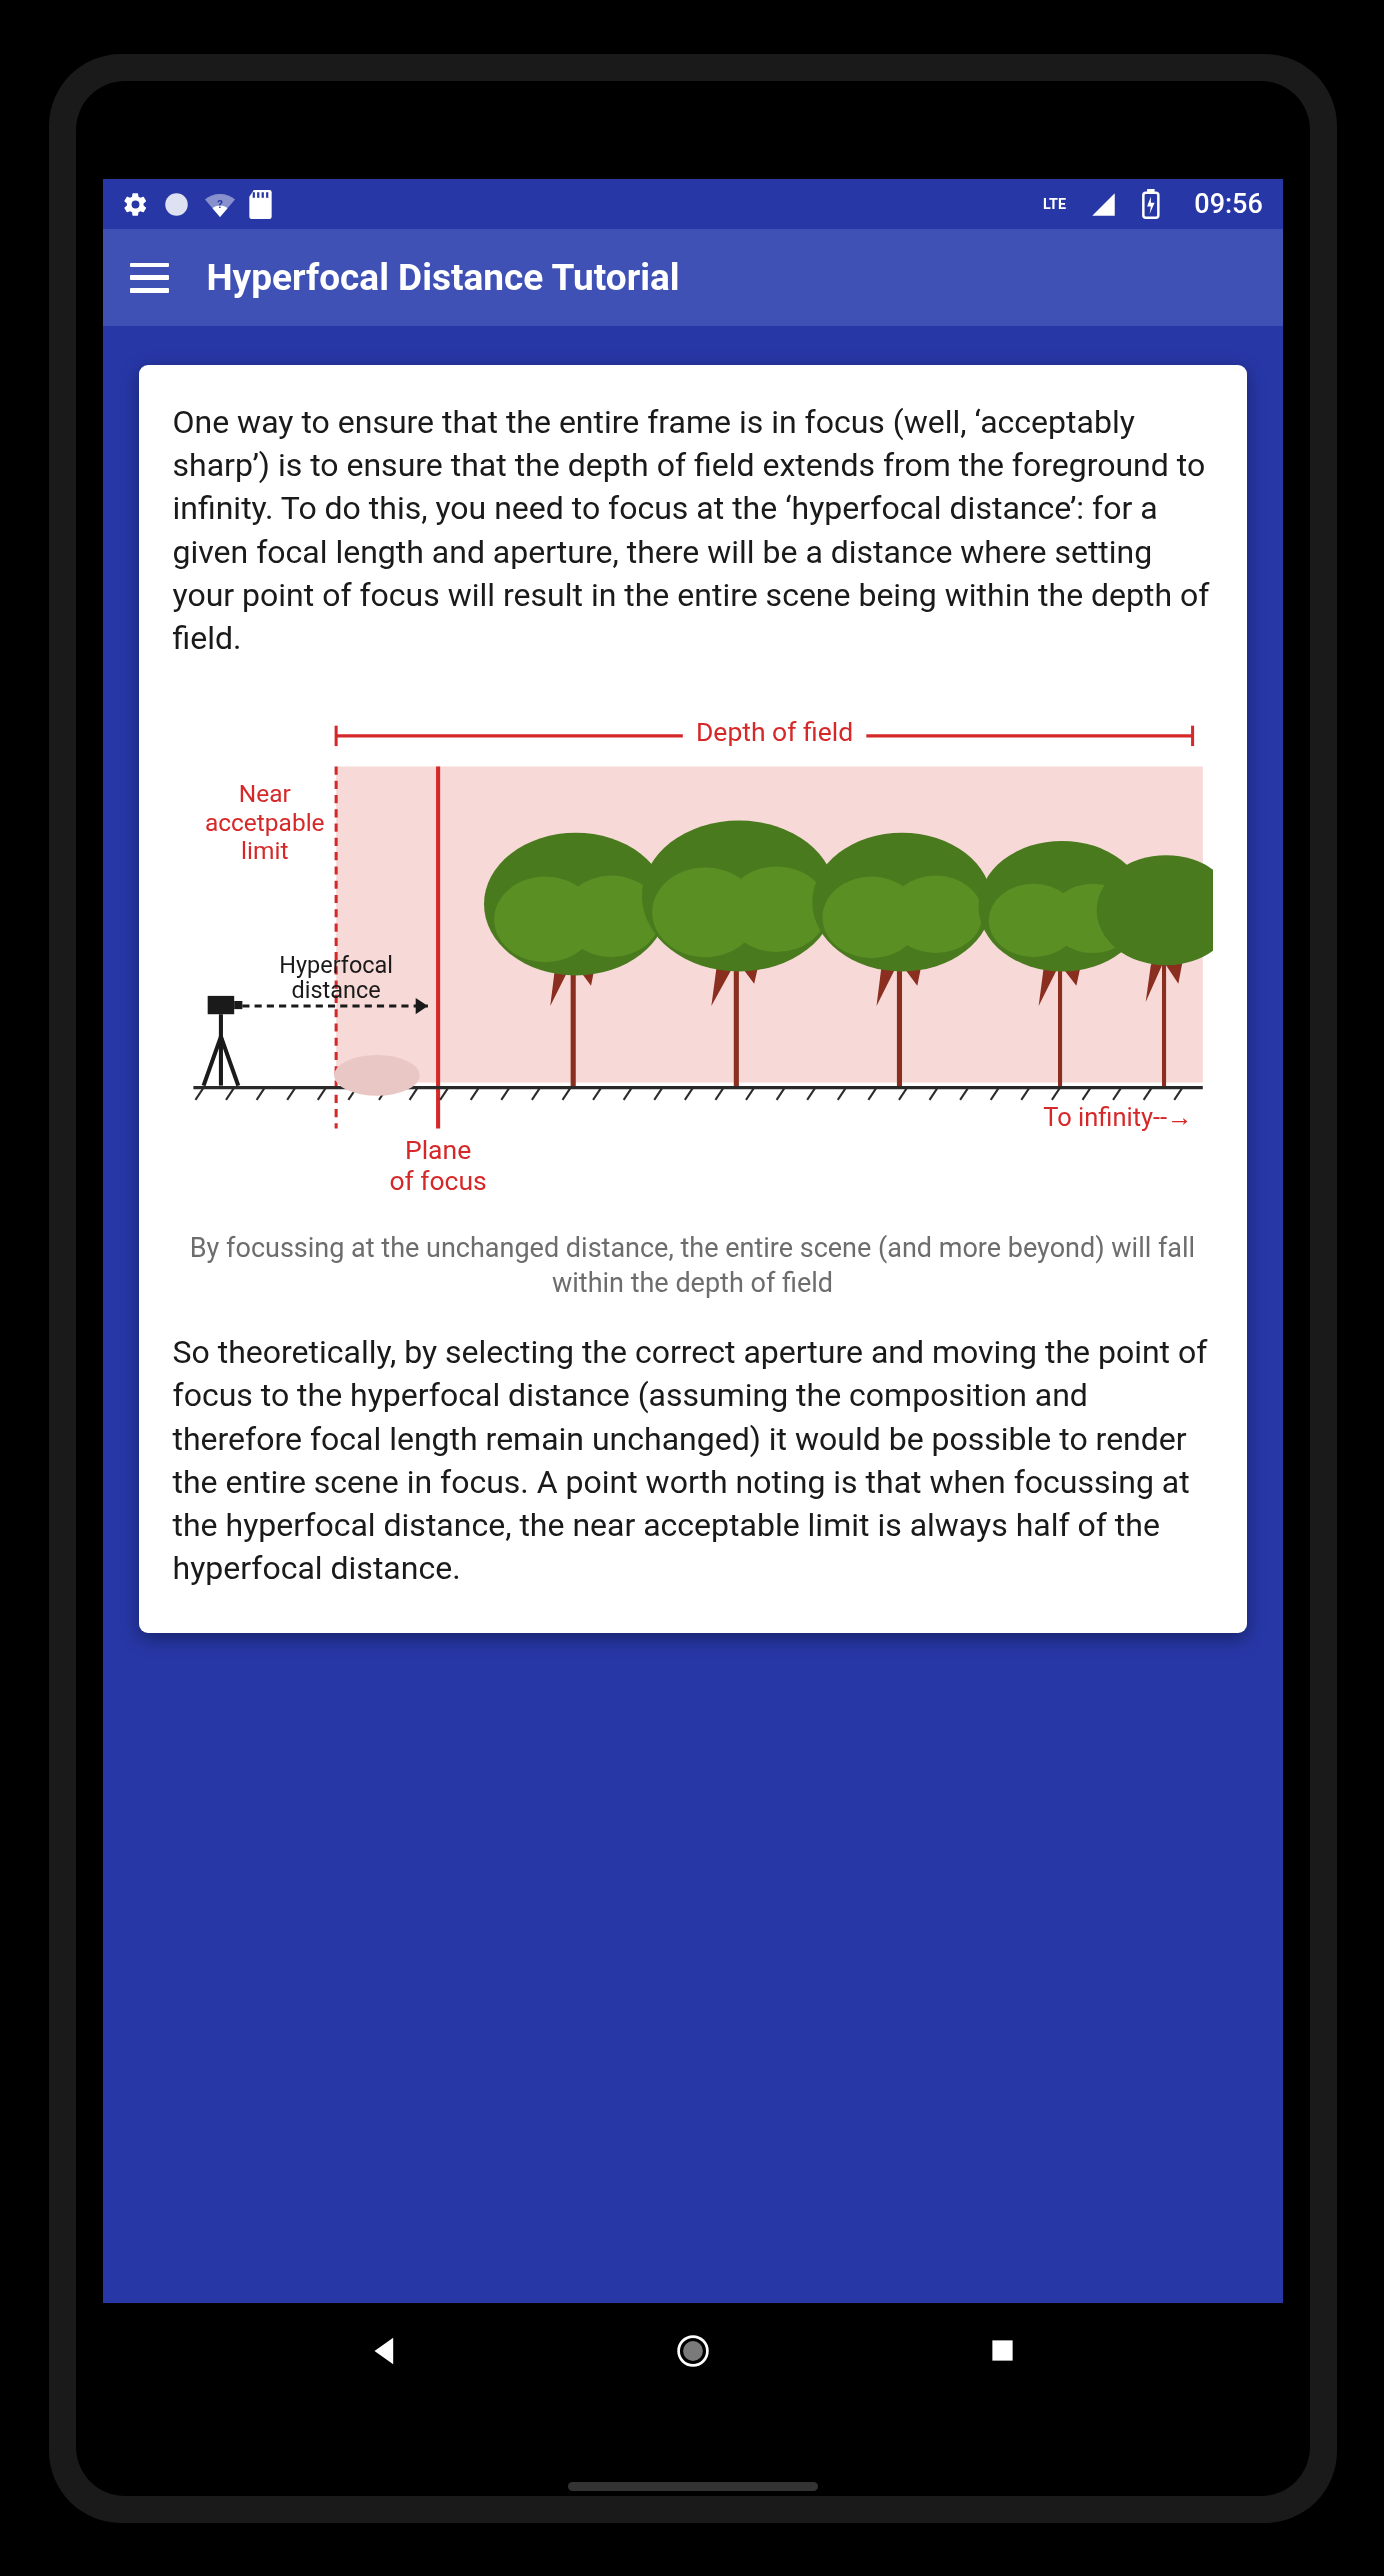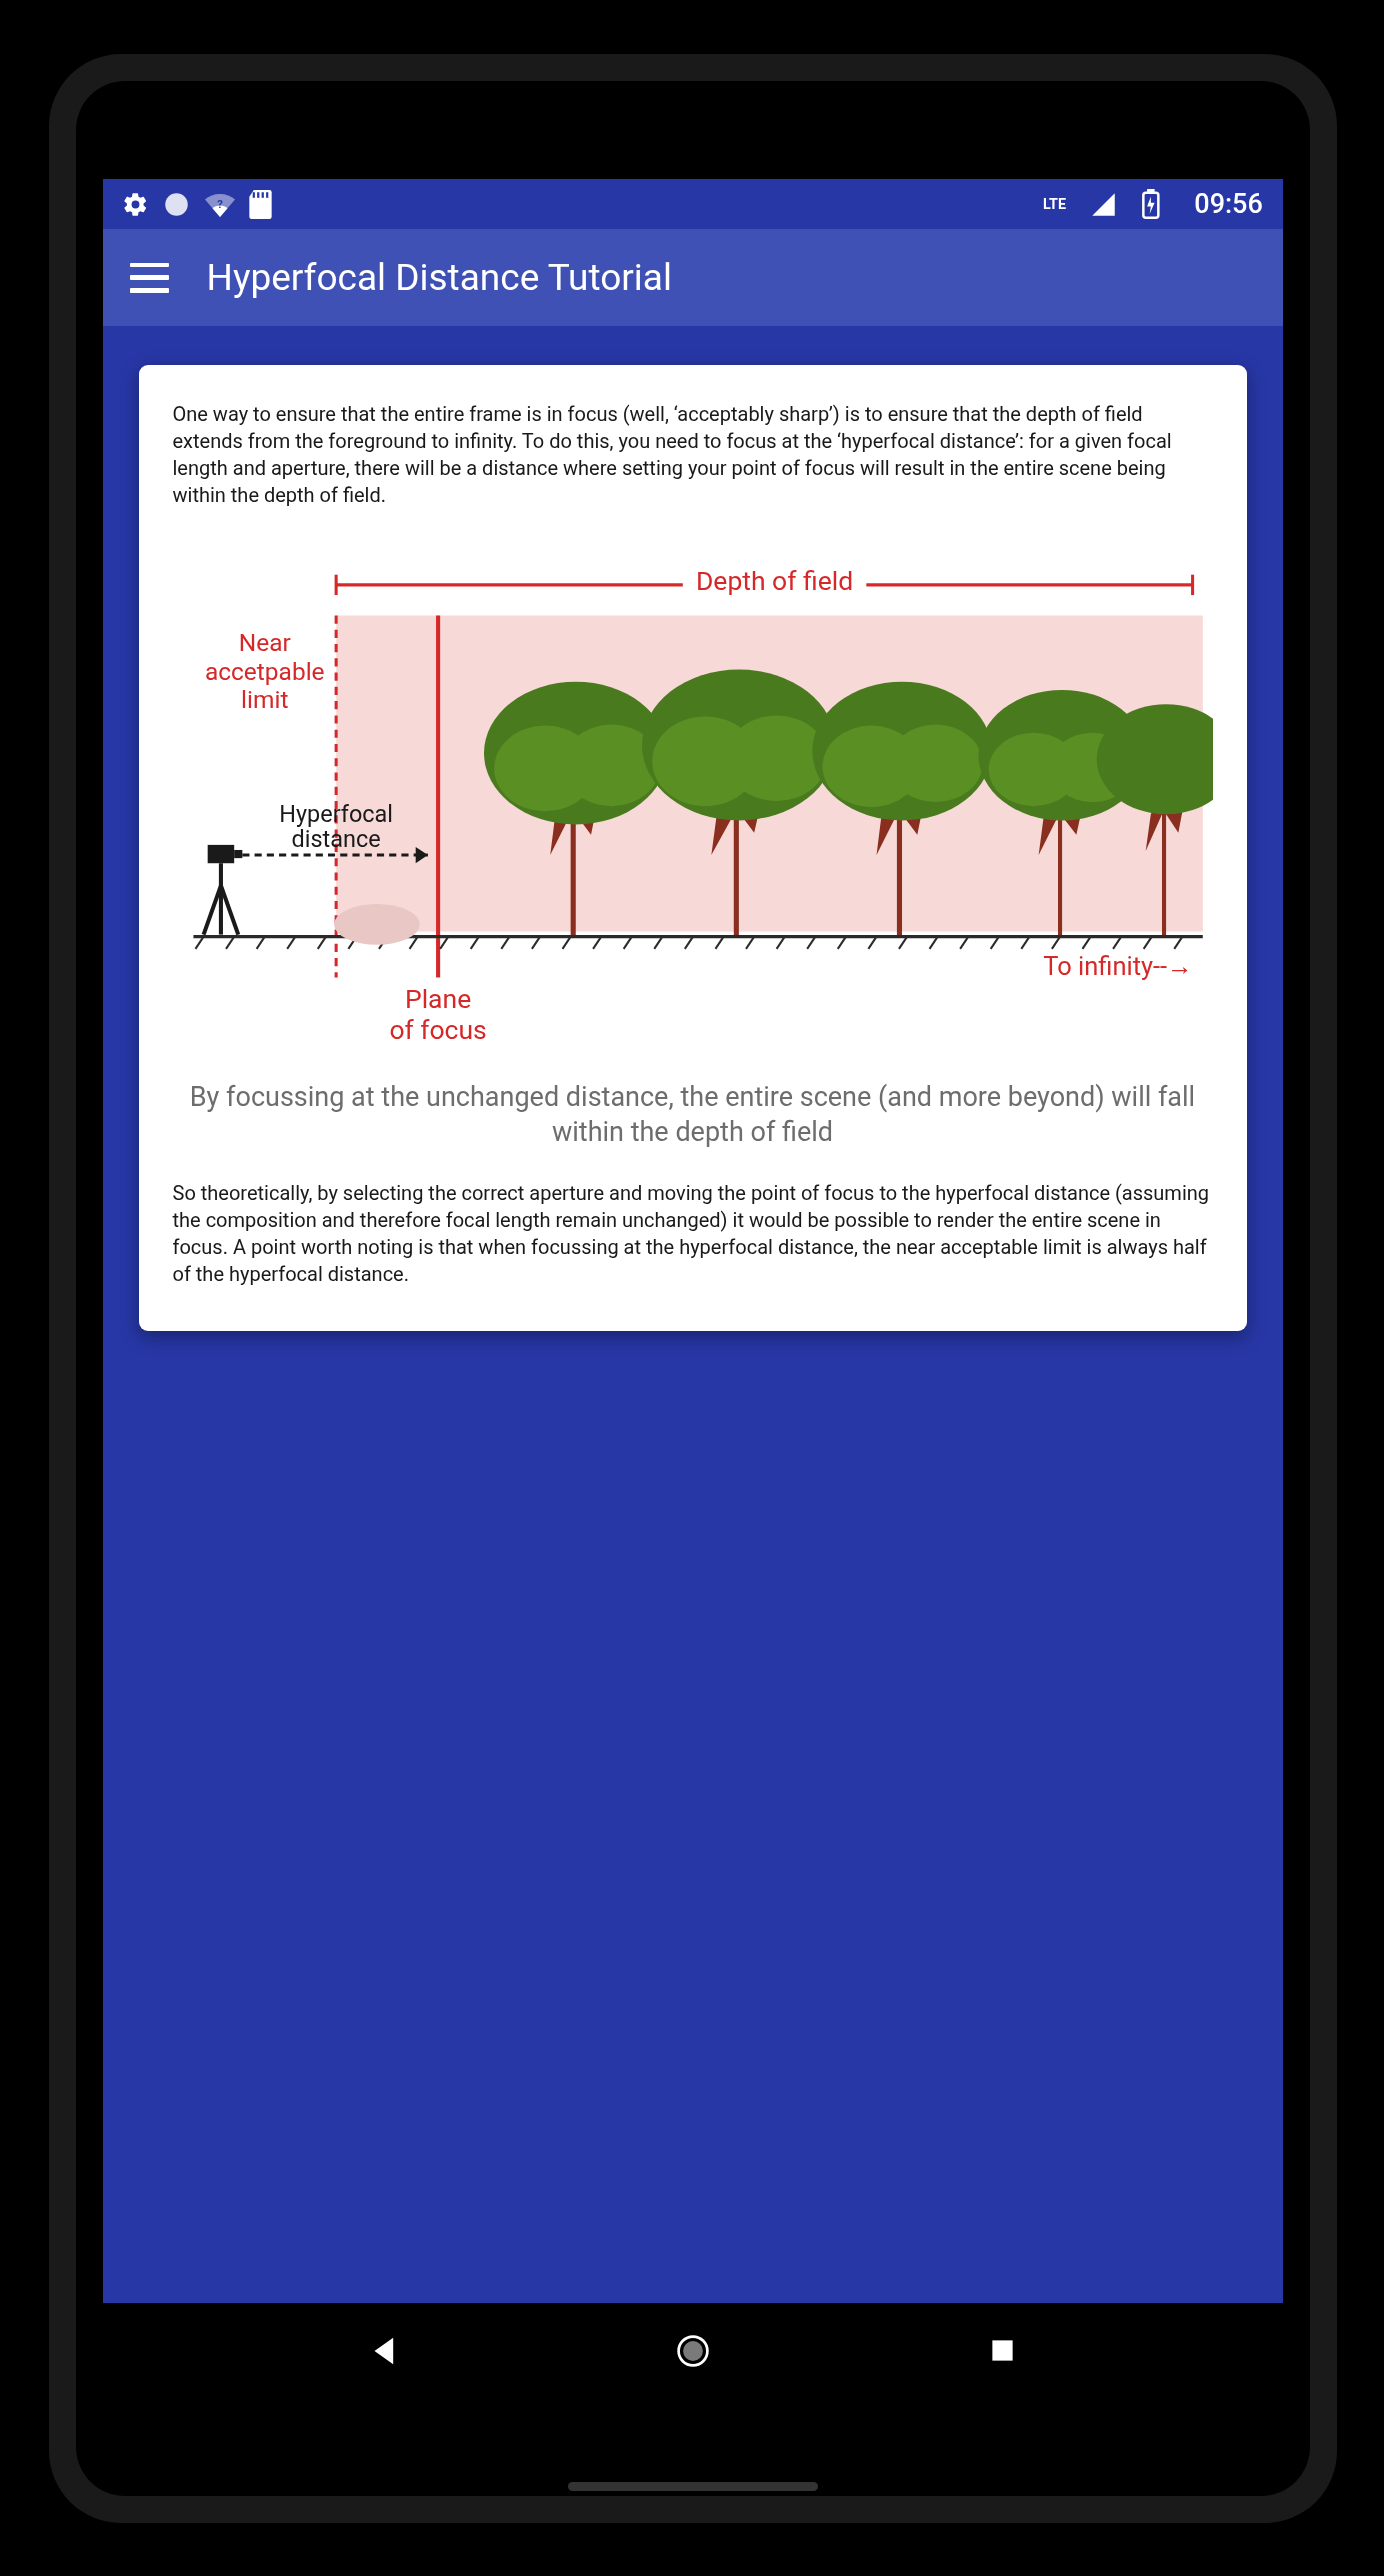--- a/index.html
+++ b/index.html
@@ -87,31 +87,31 @@
     height: 97px;
     background: #3f51b5;
     display: flex;
     align-items: center;
     padding: 0 27px;
     gap: 38px;
     color: #fff;
   }
   .hamburger { width: 39px; height: 30px; display: flex; flex-direction: column; justify-content: space-between; cursor: pointer; }
   .hamburger div { height: 4.5px; background: #fff; border-radius: 0.9px; }
-  .app-title { font-size: 37px; font-weight: 400; }
+  .app-title { font-size: 37px; font-weight: 700; }
   
   .content-area { flex: 1; padding: 39px 36px; overflow: auto; }
   .card {
     background: #fff;
     border-radius: 9px;
     padding: 36px 34px 43px;
     box-shadow: 0 5.4px 18px rgba(0,0,0,0.35);
   }
   .body-text {
-    font-size: 20px;
+    font-size: 32px;
     line-height: 1.35;
     color: #1a1a1a;
   }
   .diagram-wrap { margin: 30px 0 10.7px; }
   .caption {
     color: #6d6d6d;
     font-size: 27px;
     text-align: center;
     line-height: 1.3;
     margin-bottom: 30px;

